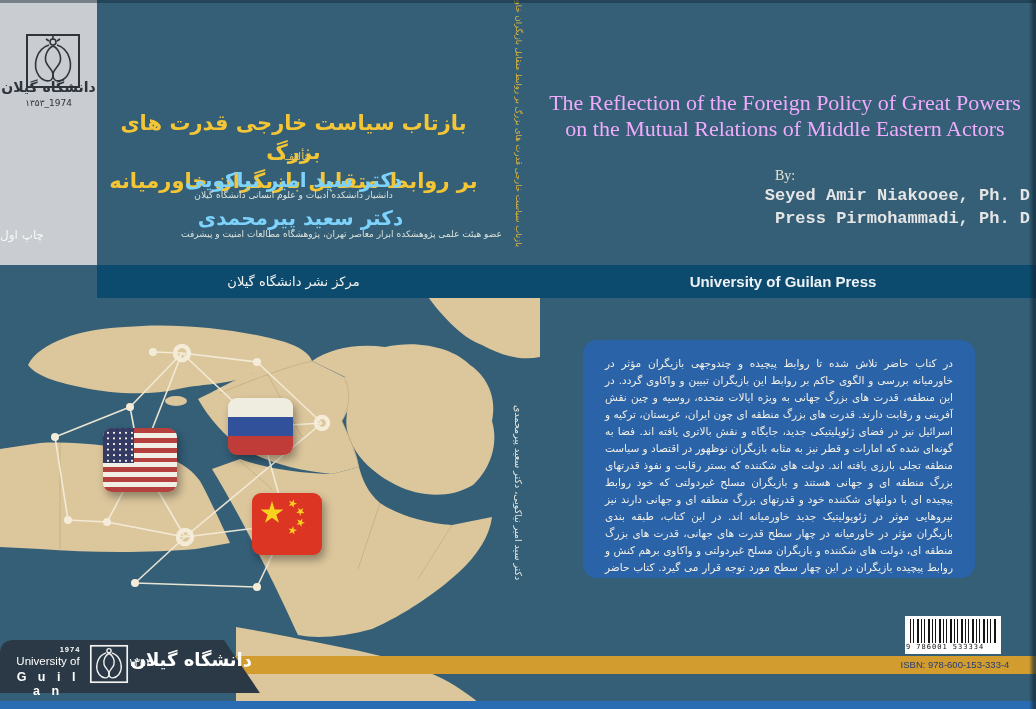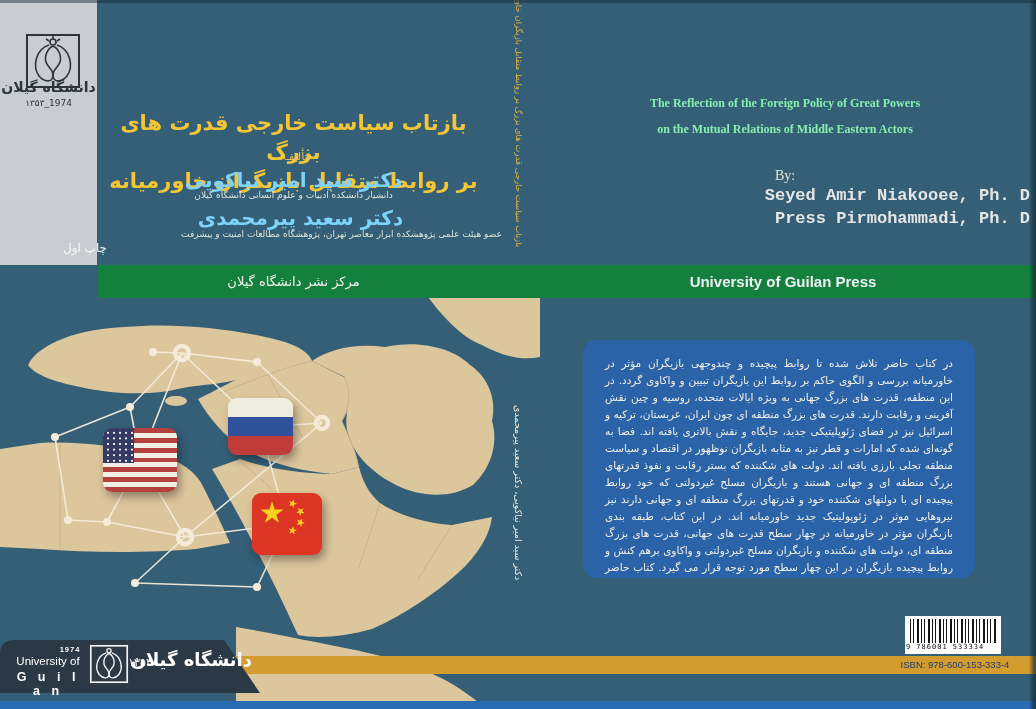--- a/index.html
+++ b/index.html
@@ -9,22 +9,22 @@
   }
   .abs{position:absolute;}
 
   
   .gray-strip{left:0;top:0;width:97px;height:265px;background:#c9ccd0;}
   .logo-box{left:23px;top:31px;width:60px;height:60px;}
   .uni-name-fa-top{left:0;top:79px;width:97px;text-align:center;
     font-size:14px;font-weight:bold;color:#2e343b;}
   .uni-years-top{left:0;top:98px;width:97px;text-align:center;
     font-size:9px;color:#2e343b;letter-spacing:.5px;}
-  .edition{left:0;top:228px;width:107px;text-align:right;
-    font-size:12px;color:#f7f8f6;margin-top:13px;}
+  .edition{left:0;top:228px;width:107px;text-align:left;
+    font-size:12px;color:#f7f8f6;}
 
   
   .fa-title{left:97px;top:82px;width:393px;text-align:center;
     font-size:21px;line-height:29px;font-weight:bold;color:#f4c636;direction:rtl;margin-top:27px;}
   .fa-byline{left:97px;top:150px;width:393px;text-align:center;
     font-size:11px;color:#eac258;direction:rtl;}
   .fa-author{left:97px;width:393px;text-align:center;font-size:20px;
     font-weight:bold;color:#7dd3fc;direction:rtl;}
   .fa-author.a1{top:168px;} .fa-author.a2{top:206px;padding-left:7px;}
   .fa-affil{left:97px;width:393px;text-align:center;font-size:9px;
@@ -34,31 +34,31 @@
   
   .spine-title{left:495px;top:57px;height:190px;width:30px;
     writing-mode:vertical-rl;font-size:8.5px;line-height:13px;
     color:#dfb53e;direction:rtl;white-space:nowrap;text-align:center;}
   .spine-authors{left:506px;top:365px;height:215px;width:18px;
     writing-mode:vertical-rl;font-size:9.5px;color:#e9e9e2;
     direction:rtl;white-space:nowrap;}
 
   
   .en-title{left:540px;top:90px;width:490px;text-align:center;
-    font-family:"Liberation Serif",serif;font-weight:bold;
-    font-size:12px;line-height:26px;color:#86efac;}
+    font-family:"Liberation Serif",serif;font-weight:normal;
+    font-size:22px;line-height:26px;color:#f0abfc;}
   .en-by{left:540px;top:168px;width:490px;text-align:center;
     font-family:"Liberation Serif",serif;font-size:14px;color:#e9e2d0;}
   .en-author{left:540px;width:490px;text-align:right;
     font-family:Liberation Mono, monospace;font-weight:bold;
     font-size:17px;color:#e5e5e5;}
   .en-author.a1{top:186px;} .en-author.a2{top:209px;}
 
   
-  .pub-band{left:97px;top:265px;width:939px;height:33px;background:#15803d;}
+  .pub-band{left:97px;top:265px;width:939px;height:33px;background:#0c4a6e;}
   .pub-fa{position:absolute;left:0;top:0;width:393px;height:33px;line-height:33px;
     text-align:center;font-size:13px;color:#f2f4f0;direction:rtl;}
   .pub-en{position:absolute;left:433px;top:0;width:506px;height:33px;line-height:33px;
     text-align:center;font-family:"Liberation Sans",sans-serif;
     font-weight:bold;font-size:15px;color:#eef2f5;}
 
   
   .map-svg{left:0;top:297px;width:540px;height:412px;}
 
   

